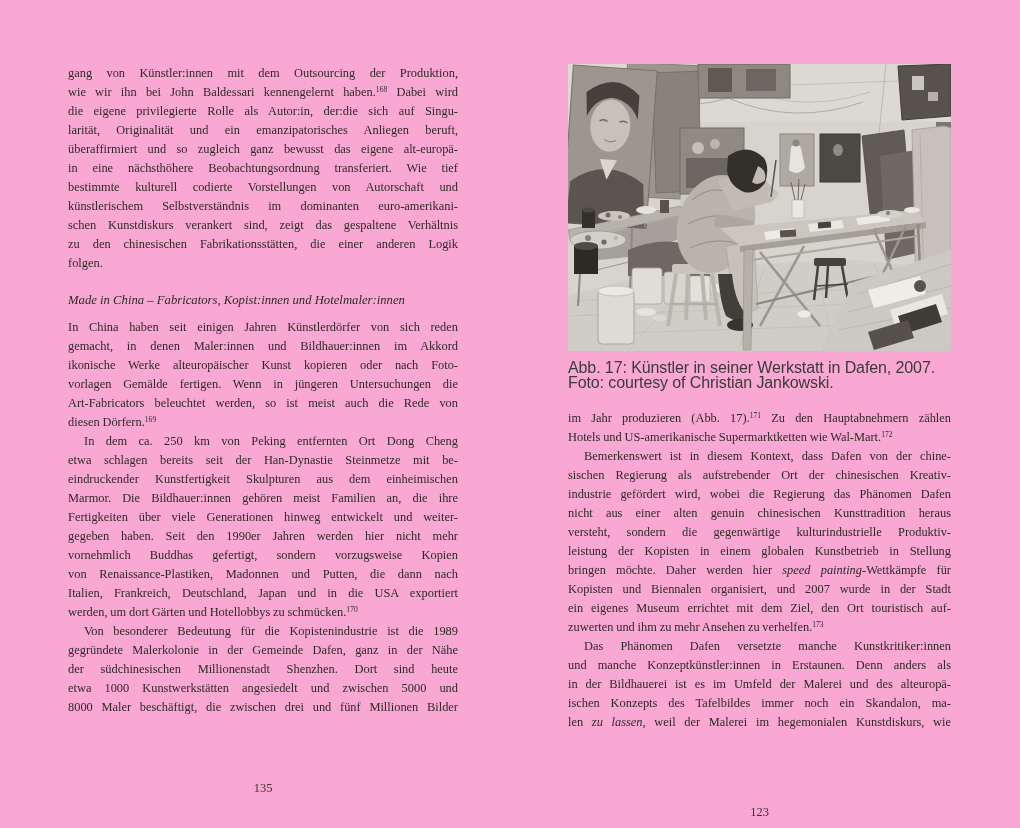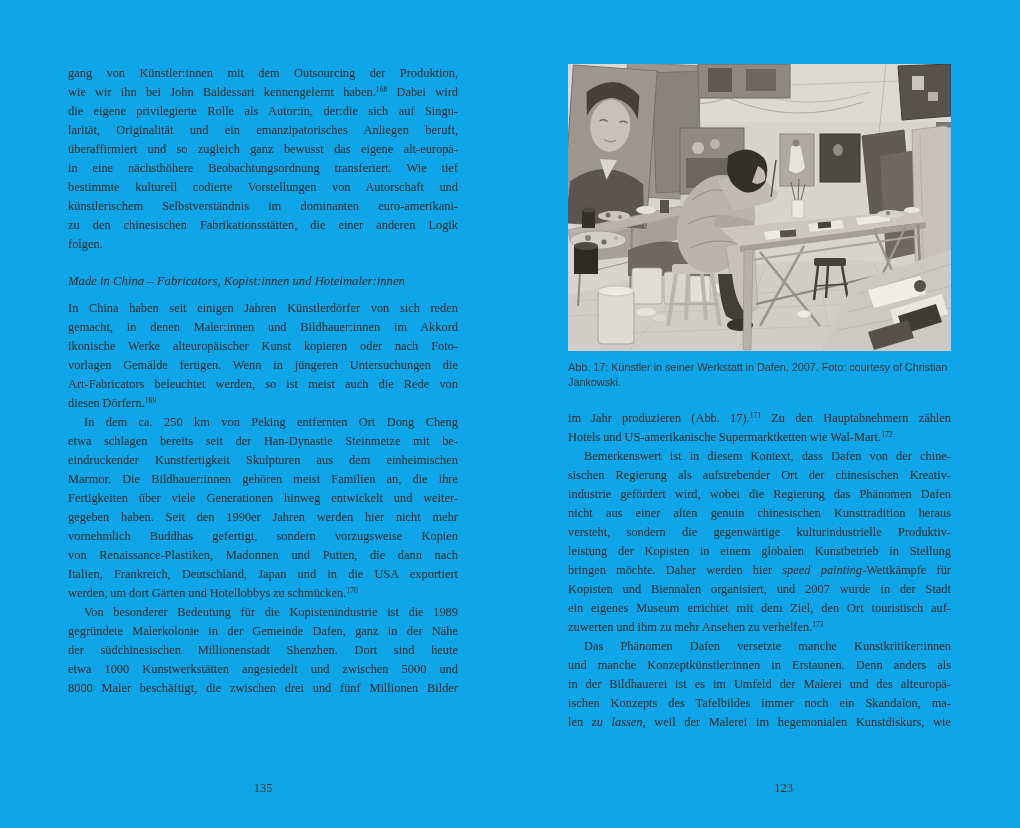--- a/index.html
+++ b/index.html
@@ -1,62 +1,63 @@
 <!DOCTYPE html>
 <html><head>
 <meta charset="utf-8">
 <style>
   html,body { margin:0; padding:0; }
   body { background:#ffffff; width:1020px; height:828px; position:relative;
          font-family:"Liberation Serif","DejaVu Serif",serif; }
-  .spread { position:absolute; inset:0; background:#0ea5e9; }
+  .spread { position:absolute; inset:0; background:#f9a8d4; }
 
   
   .textcol { position:absolute; width:390px; color:#2e2a25; font-size:12.4px; line-height:19px; }
   #left-col  { left:68px;  top:64px; }
   #right-col { left:568px; top:409px; width:383px; }
 
   .para { margin:0; }
   .line { text-align:justify; text-align-last:justify; height:19px; overflow:hidden;
           word-spacing:-0.3px; white-space:normal; }
   .line.short { text-align-last:left; }
   .para.indent .line:first-child { text-indent:16px; }
   .it  { font-style:italic; }
   .sup { font-size:7.6px; position:relative; top:-4.5px; letter-spacing:0; }
 
   .heading { margin:18px 0 8px 0; font-weight:normal; font-style:italic;
              font-size:12.7px; line-height:19px; color:#2e2a25; }
 
   .pagenum { position:absolute; top:781px; text-align:center; font-size:12.5px; color:#3a352f; }
   #pagenum-left  { left:68px;  width:390px; }
-  #pagenum-right { left:592px; width:383px; }
+  #pagenum-right { left:568px; width:383px;margin-top:24px; }
 
   
   figure { position:absolute; left:568px; top:64px; width:383px; margin:0; }
   figure svg { display:block; }
   figcaption { margin-top:9px; font-family:"Liberation Sans","DejaVu Sans",sans-serif;
-               font-size:11px; line-height:15px; color:#3a3a3a; letter-spacing:-0.1px;
+               font-size:16px; line-height:15px; color:#3a3a3a; letter-spacing:-0.1px;
                width:383px; }
 </style>
 </head>
 <body>
 
 <div class="spread">
 
   <section>
     <div class="textcol" id="left-col">
       <div class="para">
           <div class="line"><span>gang von Künstler:innen mit dem Outsourcing der Produktion,</span></div>
           <div class="line"><span>wie wir ihn bei John Baldessari kennengelernt haben.</span><span class="sup">168</span><span> Dabei wird</span></div>
           <div class="line"><span>die eigene privilegierte Rolle als Autor:in, der:die sich auf Singu-</span></div>
           <div class="line"><span>larität, Originalität und ein emanzipatorisches Anliegen beruft,</span></div>
           <div class="line"><span>überaffirmiert und so zugleich ganz bewusst das eigene alt-europä-</span></div>
           <div class="line"><span>in eine nächsthöhere Beobachtungsordnung transferiert. Wie tief</span></div>
           <div class="line"><span>bestimmte kulturell codierte Vorstellungen von Autorschaft und</span></div>
           <div class="line"><span>künstlerischem Selbstverständnis im dominanten euro-amerikani-</span></div>
+          <div class="line"><span>schen Kunstdiskurs verankert sind, zeigt das gespaltene Verhältnis</span></div>
           <div class="line"><span>zu den chinesischen Fabrikationsstätten, die einer anderen Logik</span></div>
           <div class="line short"><span>folgen.</span></div>
         </div>
       <h2 class="heading">Made in China – Fabricators, Kopist:innen und Hotelmaler:innen</h2>
       <div class="para">
           <div class="line"><span>In China haben seit einigen Jahren Künstlerdörfer von sich reden</span></div>
           <div class="line"><span>gemacht, in denen Maler:innen und Bildhauer:innen im Akkord</span></div>
           <div class="line"><span>ikonische Werke alteuropäischer Kunst kopieren oder nach Foto-</span></div>
           <div class="line"><span>vorlagen Gemälde fertigen. Wenn in jüngeren Untersuchungen die</span></div>
           <div class="line"><span>Art-Fabricators beleuchtet werden, so ist meist auch die Rede von</span></div>

